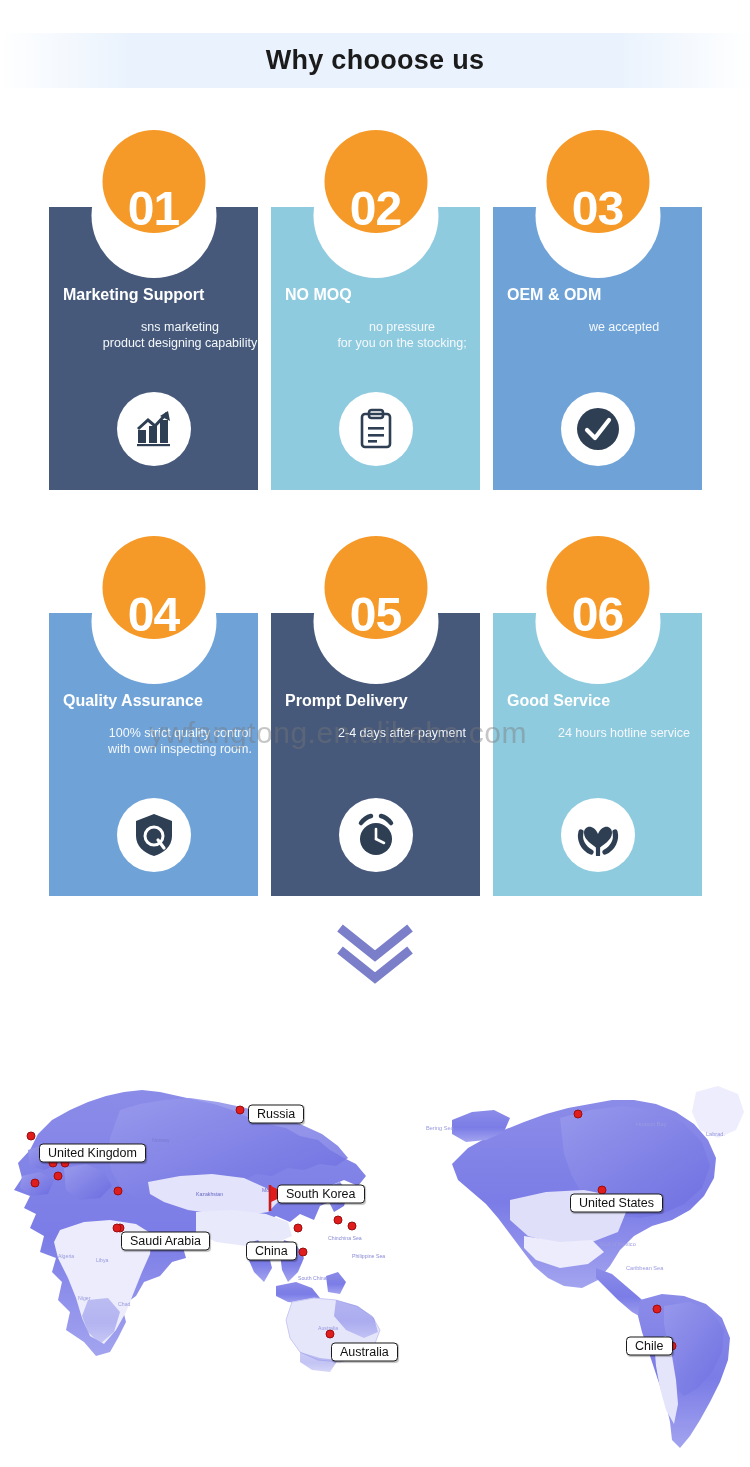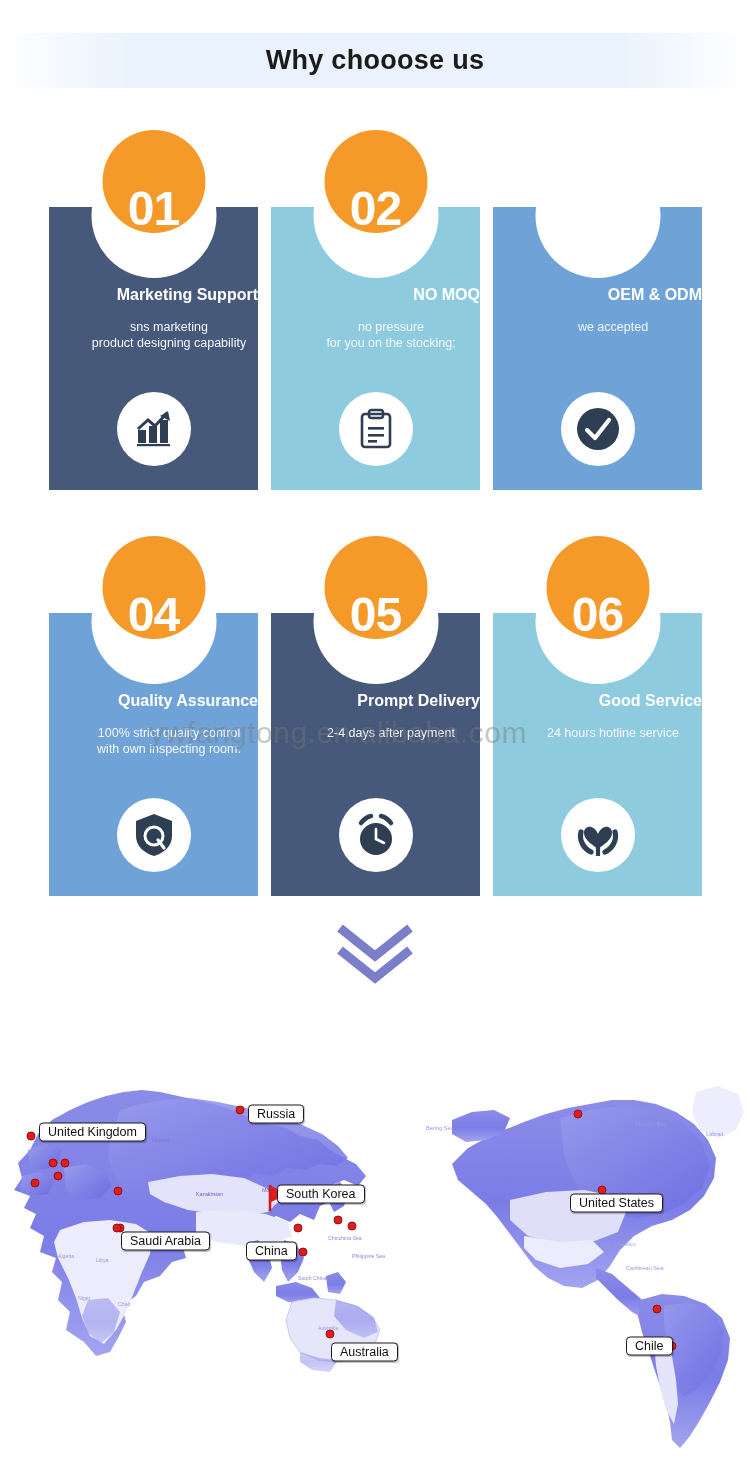--- a/index.html
+++ b/index.html
@@ -74,33 +74,33 @@
   .card-badge span {
     font-size: 48px;
     font-weight: bold;
     color: #ffffff;
     line-height: 1;
     letter-spacing: -1px;
     font-family: "Liberation Sans", sans-serif;
   }
   .card-title {
     position: absolute;
-    left: 0;
+    left: 14px;
     top: 79px;
     width: 209px;
-    text-align: right;
+    text-align: left;
     font-size: 16px;
     font-weight: bold;
     color: #ffffff;
     z-index: 4;
     font-family: "Liberation Sans", sans-serif;
   }
   .card-sub {
     position: absolute;
-    left: 1px;
+    left: 12px;
     top: 112px;
     width: 238px;
     text-align: center;
     font-size: 12.5px;
     line-height: 16px;
     color: #f4f8fb;
     z-index: 4;
     font-family: "Liberation Sans", sans-serif;
     white-space: pre-line;
   }
@@ -222,20 +222,23 @@
       <rect x="13" y="2" width="14" height="8" rx="2.5" fill="none" stroke="#2e3e53" stroke-width="2.6"></rect>
       <rect x="12" y="19" width="16" height="2.6" fill="#2e3e53"></rect>
       <rect x="12" y="26" width="16" height="2.6" fill="#2e3e53"></rect>
       <rect x="12" y="32" width="9" height="2.6" fill="#2e3e53"></rect>
     </svg>
         </div>
       </div>
       <div class="card" style="left: 493px; top: 207px;">
         <div class="card-body" style="background:#6fa3d8"></div>
      <div class="card-notch"></div>
+     <div class="card-badge">
+       <span>03</span>
+     </div>
      <div class="card-title">OEM &amp; ODM</div>
      <div class="card-sub">we accepted</div>
      <div class="card-icon">
           <svg width="46" height="46" viewBox="0 0 46 46">
       <circle cx="23" cy="23" r="21" fill="#2e3e53"></circle>
       <polyline points="12,24 20,32 34,14" fill="none" stroke="#ffffff" stroke-width="4.2" stroke-linecap="round" stroke-linejoin="round"></polyline>
     </svg>
         </div>
       </div>
       <div class="card" style="left: 49px; top: 613px;">
@@ -429,21 +432,21 @@
         <div class="map-pin" style="left: 282px; top: 255px;"></div>
         <div class="map-pin" style="left: 303px; top: 252px;"></div>
         <div class="map-pin" style="left: 298px; top: 228px;"></div>
         <div class="map-pin" style="left: 338px; top: 220px;"></div>
         <div class="map-pin" style="left: 352px; top: 226px;"></div>
         <div class="map-pin" style="left: 578px; top: 114px;"></div>
         <div class="map-pin" style="left: 657px; top: 309px;"></div>
         <div class="map-pin" style="left: 240px; top: 110px;"></div>
         <div class="map-label" style="left: 248px; top: 114px;">Russia</div>
         <div class="map-pin" style="left: 31px; top: 136px;"></div>
-        <div class="map-label" style="left: 39px; top: 132px;">United Kingdom</div>
+        <div class="map-label" style="left: 39px; top: 153px;">United Kingdom</div>
         <div class="map-pin" style="left: 322px; top: 199px;"></div>
         <div class="map-label" style="left: 277px; top: 194px;">South Korea</div>
         <div class="map-pin" style="left: 284px; top: 196px;"></div>
         <div class="map-label" style="left: 246px; top: 210px; margin-top: 41px;">China</div>
         <div class="map-pin" style="left: 117px; top: 228px;"></div>
         <div class="map-label" style="left: 121px; top: 241px; text-align: center;">Saudi Arabia</div>
         <div class="map-pin" style="left: 602px; top: 190px;"></div>
         <div class="map-label" style="left: 570px; top: 203px;">United States</div>
         <div class="map-pin" style="left: 330px; top: 334px;"></div>
         <div class="map-label" style="left: 331px; top: 352px;">Australia</div>

